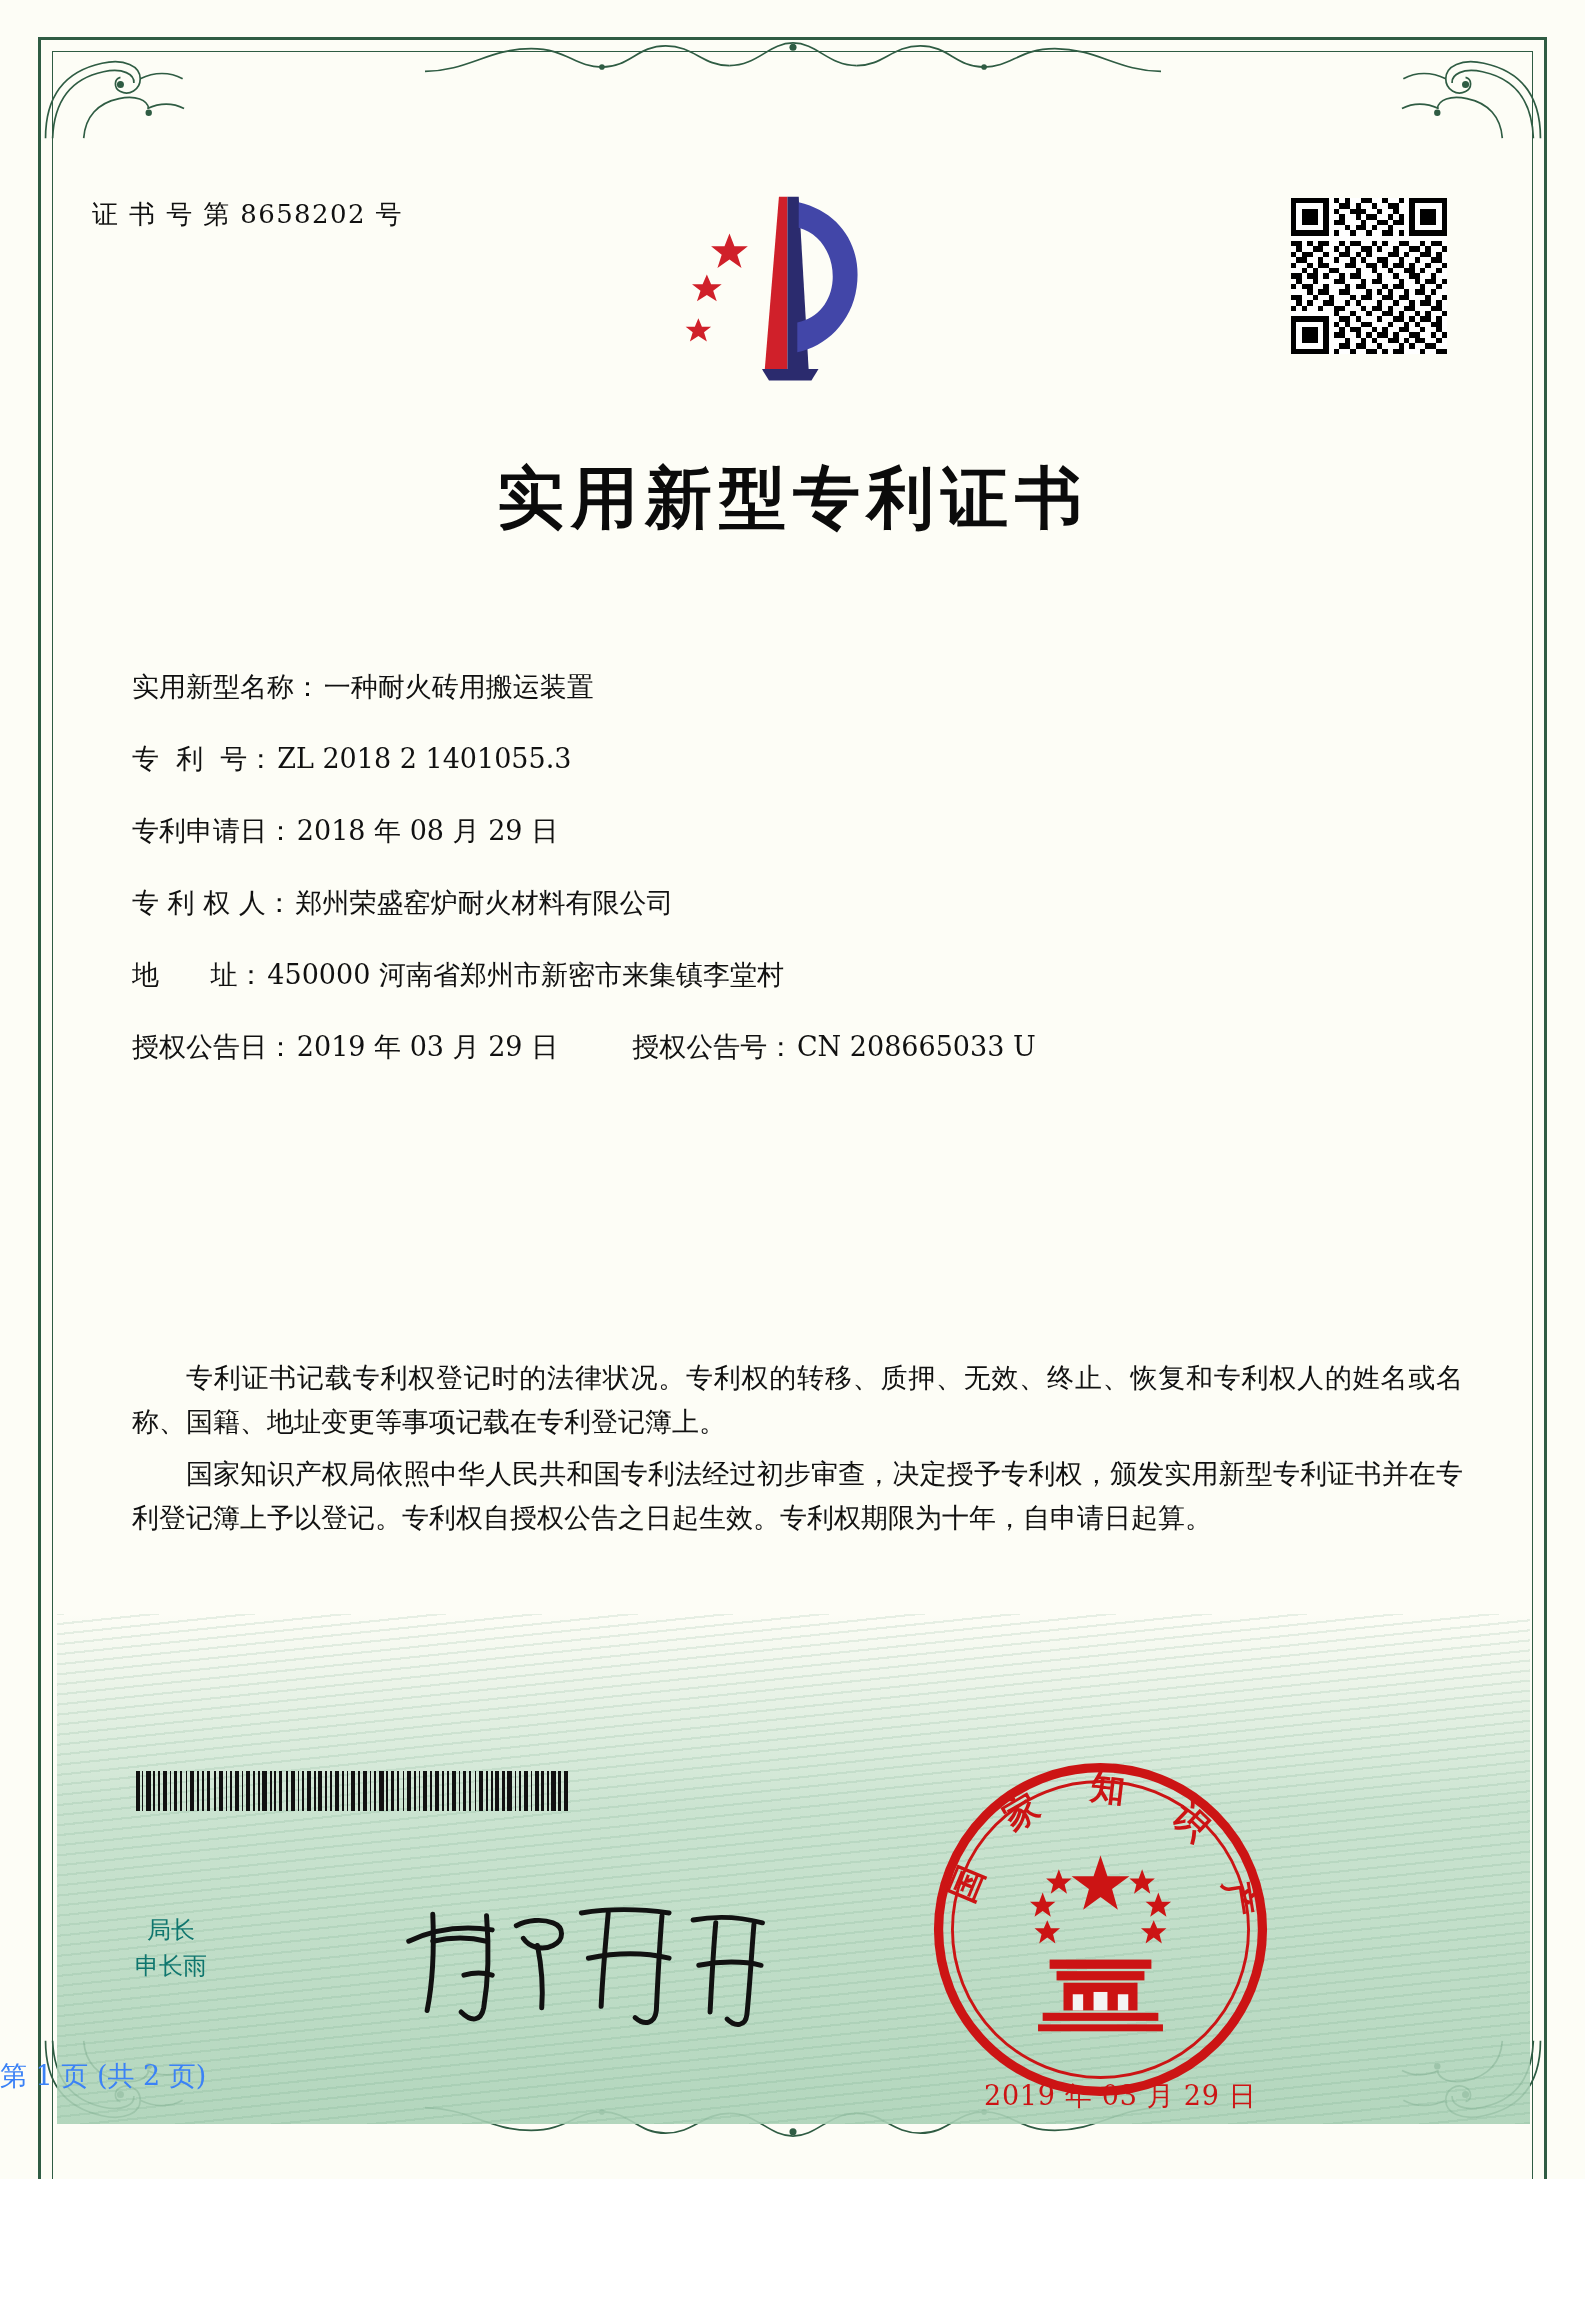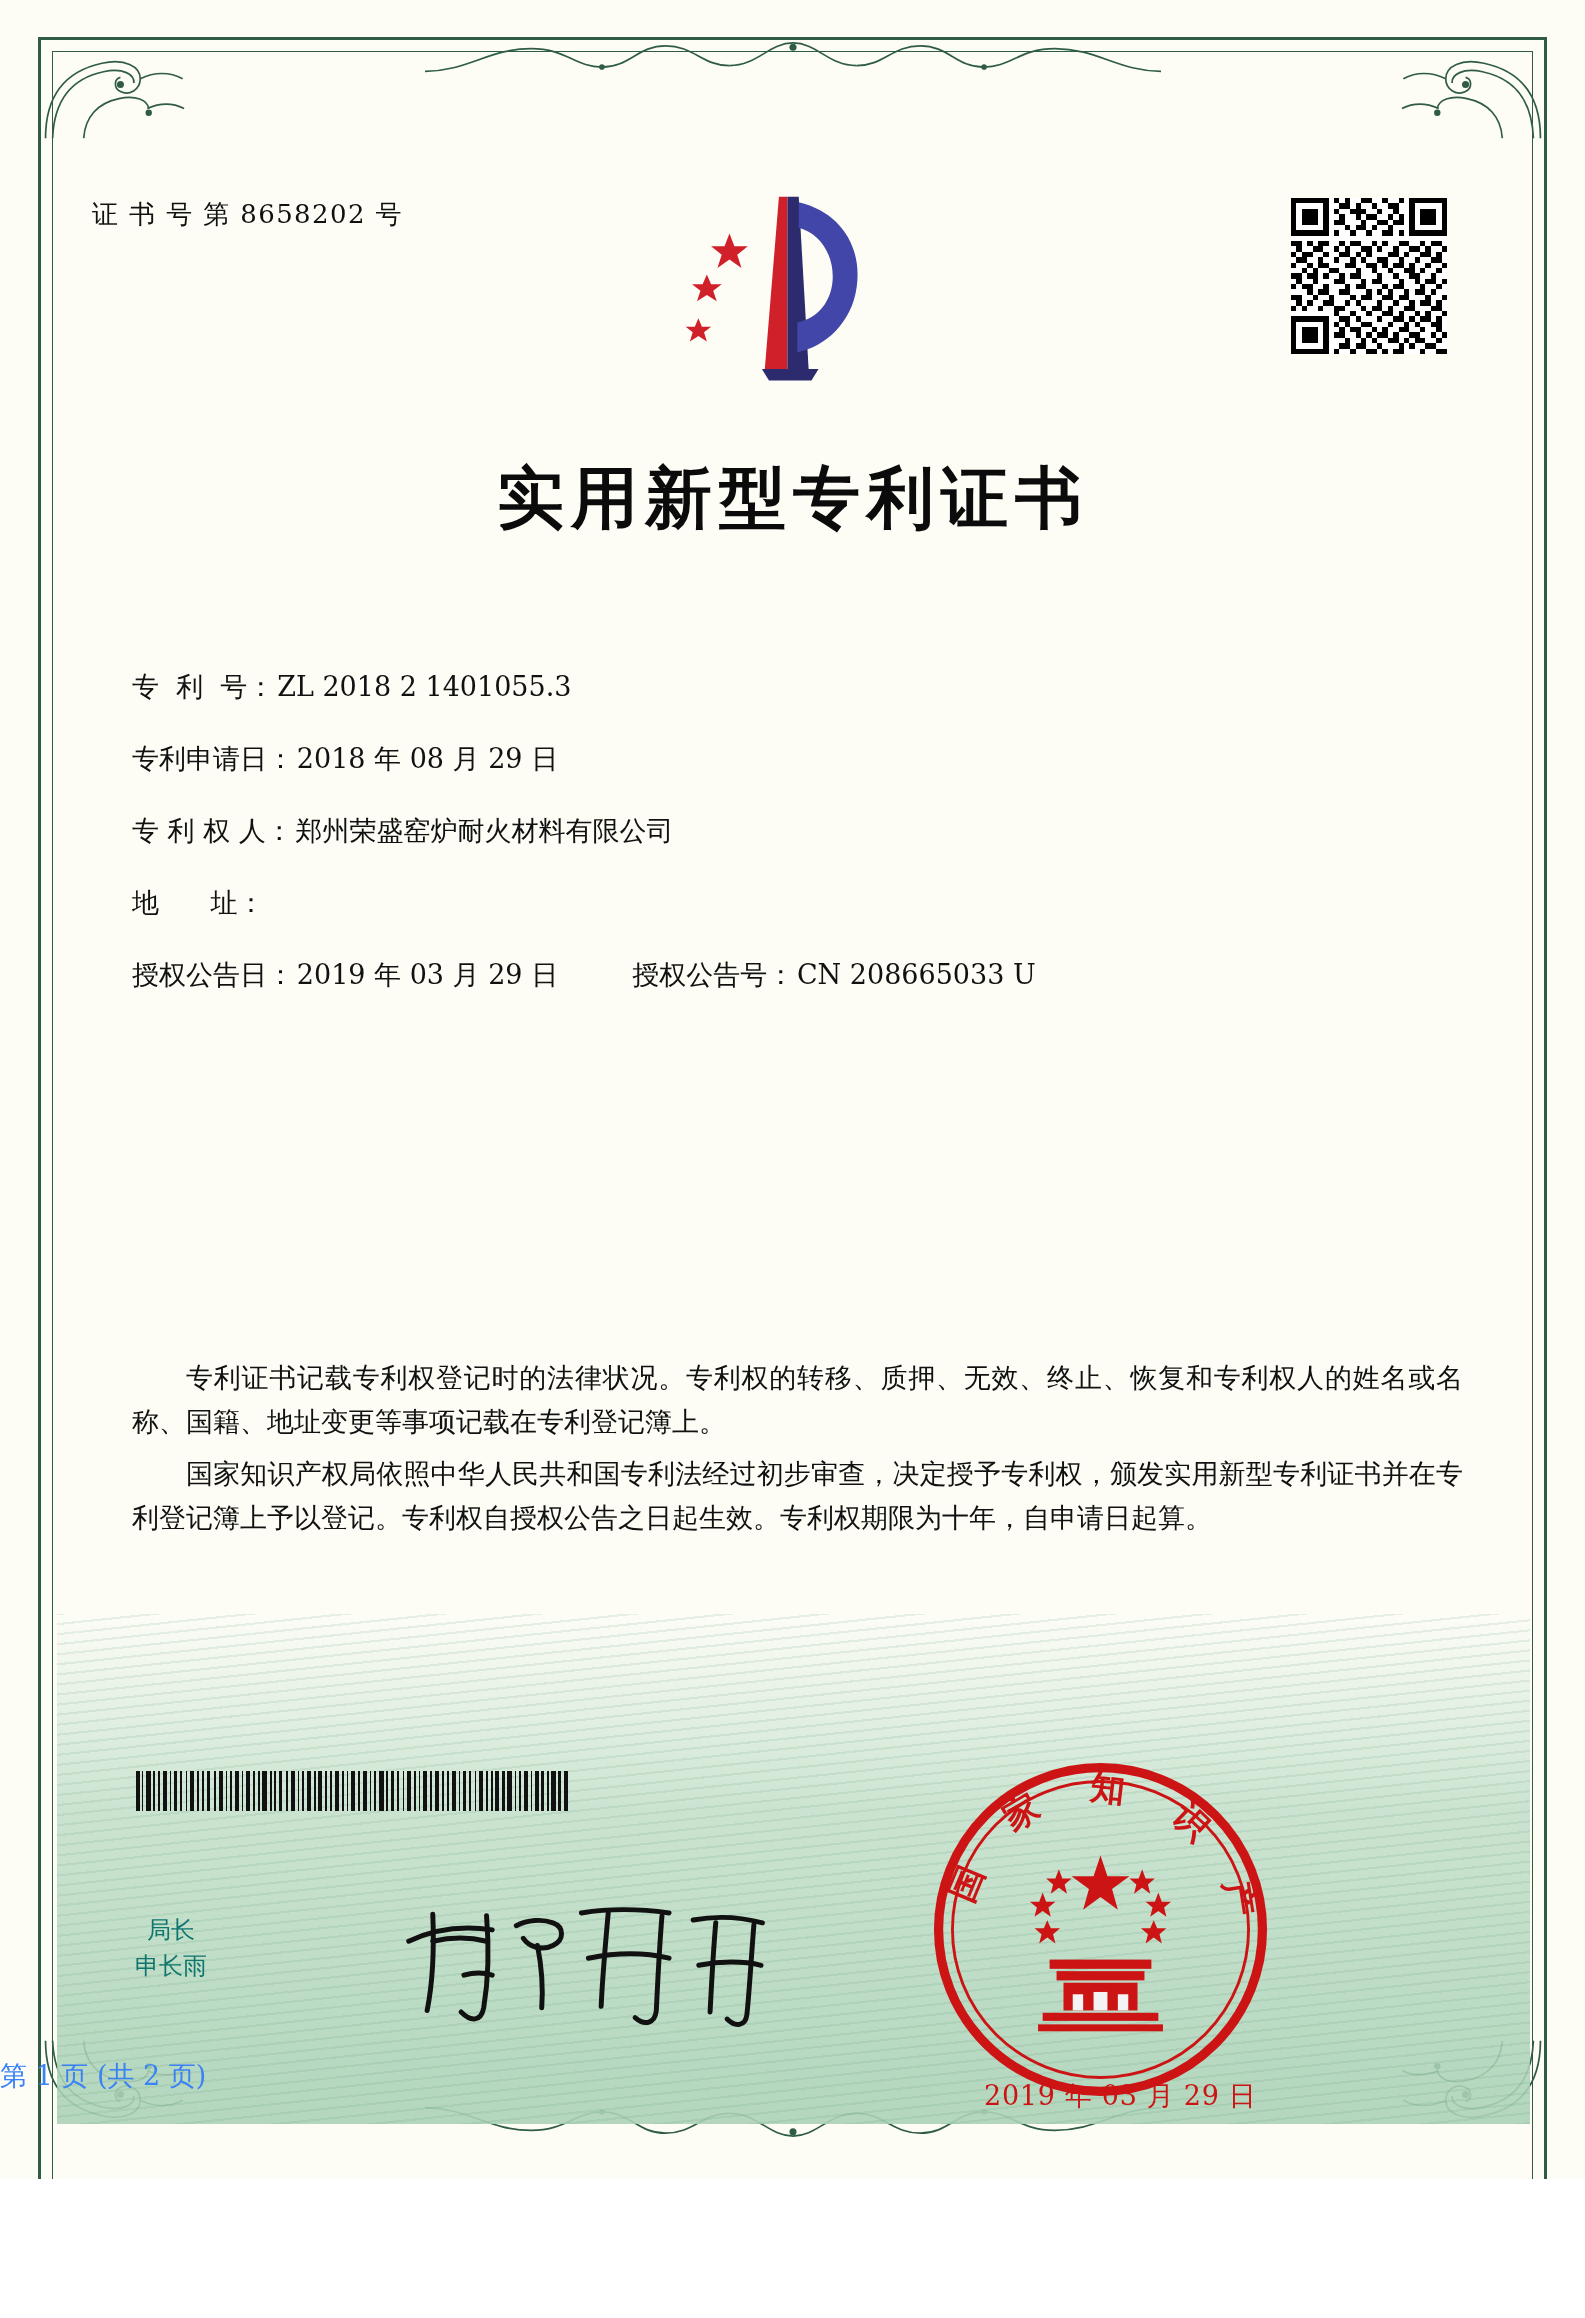--- a/index.html
+++ b/index.html
@@ -541,39 +541,44 @@
           <rect x="24" y="28" width="1" height="1"></rect>
           <rect x="27" y="28" width="2" height="1"></rect>
       </g>
     </svg>
   </div>
 
   <div class="title">实用新型专利证书</div>
 
   <div class="fields">
 
+    <div class="field-row">
+      <span class="field-label">实用新型名称：</span>
+      <span class="field-value">一种耐火砖用搬运装置</span>
+    </div>
 
 
     <div class="field-row">
       <span class="field-label">专  利  号：</span>
       <span class="field-value">ZL 2018 2 1401055.3</span>
     </div>
 
     <div class="field-row">
       <span class="field-label">专利申请日：</span>
       <span class="field-value">2018 年 08 月 29 日</span>
     </div>
 
     <div class="field-row">
       <span class="field-label">专 利 权 人：</span>
       <span class="field-value">郑州荣盛窑炉耐火材料有限公司</span>
     </div>
 
     <div class="field-row">
       <span class="field-label">地      址：</span>
+      <span class="field-value">450000 河南省郑州市新密市来集镇李堂村</span>
     </div>
 
     <div class="field-row two-col">
       <span class="field-label">授权公告日：</span>
       <span class="field-value">2019 年 03 月 29 日</span>
       <span class="field-label second-label">授权公告号：</span>
       <span class="field-value">CN 208665033 U</span>
     </div>
 
   </div>

